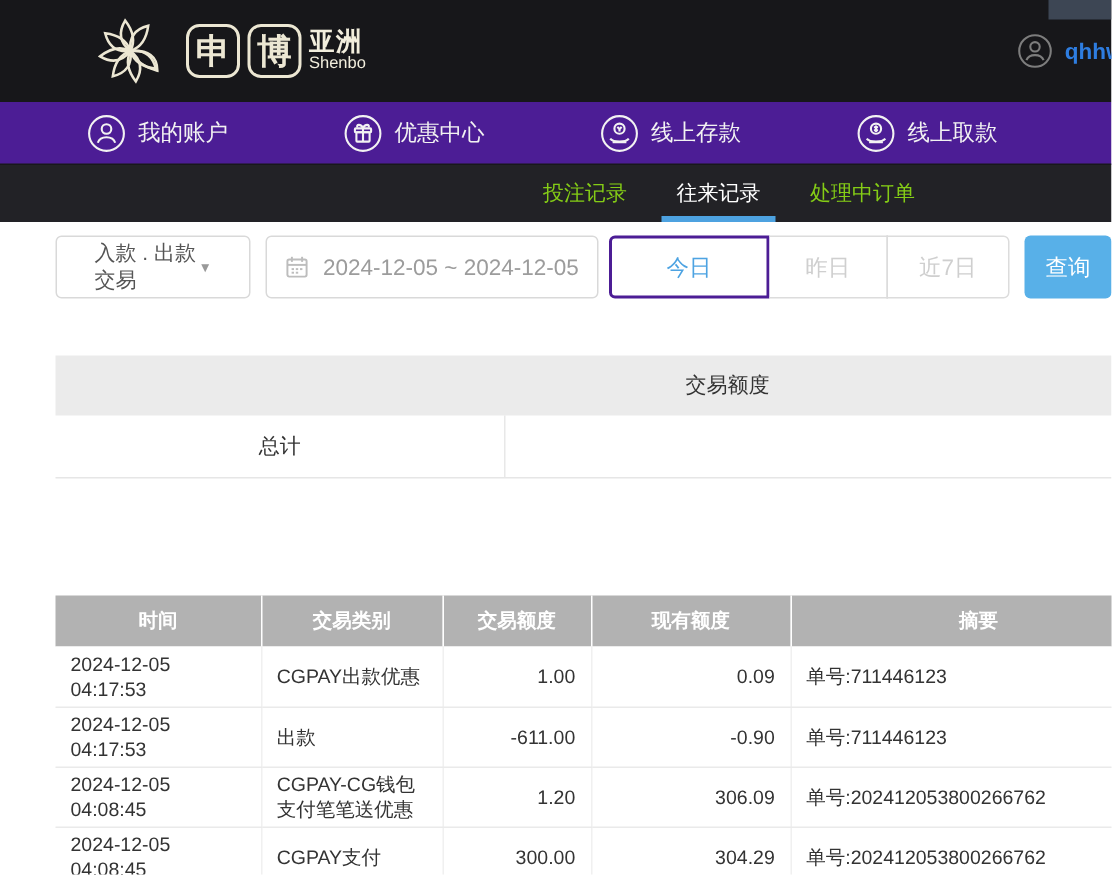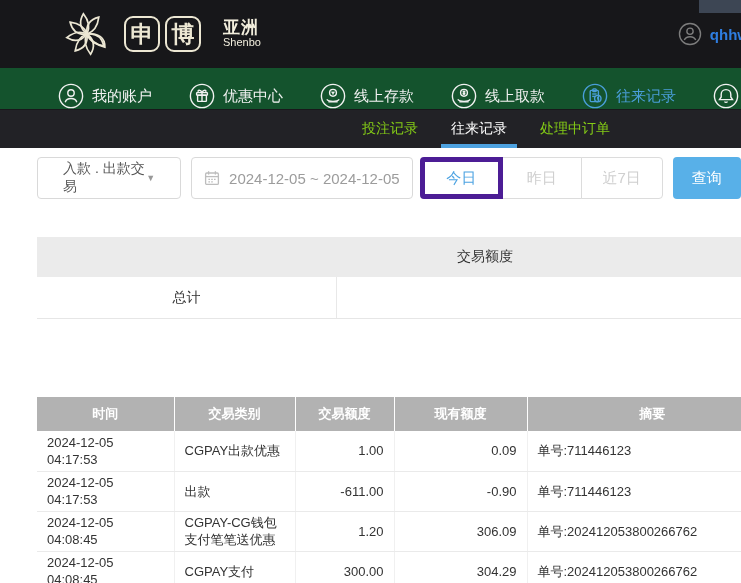--- a/index.html
+++ b/index.html
@@ -7,31 +7,31 @@
     font-family:"Liberation Sans","DejaVu Sans",sans-serif; }
 
   
   .topbar { position:relative; height:68px; background:#17171a;
     display:flex; align-items:center; padding-left:60px; }
   .logo { display:flex; align-items:center; cursor:pointer; }
   .logo-flower { margin-right:10px; }
   .logo-box { width:36px; height:36px; border:2px solid #ece7d3; border-radius:9px;
     color:#ece7d3; font-size:23px; font-weight:bold; display:flex; align-items:center;
     justify-content:center; margin-right:5px; }
-  .logo-right { margin-left:17px; color:#f2eedd; line-height:1.05; }
+  .logo-right { margin-left:0; color:#f2eedd; line-height:1.05; }
   .logo-region { font-size:17px; font-weight:bold; letter-spacing:1px; }
   .logo-en { font-size:11px; }
   .scroll-thumb { position:absolute; top:0; right:0; width:42px; height:13px; background:#3d4654; }
   .user { position:absolute; right:-8px; top:0; height:68px; display:flex;
     align-items:center; gap:8px; cursor:pointer; }
   .user-name { color:#2e7de0; font-size:15px; font-weight:bold; white-space:nowrap; }
 
   
-  .navbar { height:42px; background:#14532d; display:flex; align-items:flex-end;
-    padding-left:58px; border-bottom:1px solid #18181b; }
+  .navbar { height:42px; background:#4c1d95; display:flex; align-items:center;
+    padding-left:58px; border-bottom:1px solid #18181b;gap:40px; }
   .nav-item { display:flex; align-items:center; gap:8px; margin-right:37px;
     color:#f2f2f2; font-size:15px; white-space:nowrap; cursor:pointer; }
   .nav-item.active { color:#4a9ed9; }
   .nav-item svg { flex:0 0 auto; }
 
   
   .subtabs { height:38px; background:#222226; display:flex; padding-left:352px; }
   .subtab { position:relative; display:flex; align-items:center; height:100%;
     padding:0 10px; margin-right:13px; color:#84cc16; font-size:14px;
     white-space:nowrap; cursor:pointer; }
@@ -44,21 +44,21 @@
   .select { width:153px; height:42px; border:1px solid #d9d9d9; border-radius:4px;
     display:flex; align-items:center; justify-content:space-between; padding:0 25px;
     font-size:14px; color:#555; cursor:pointer; background:#fff; }
   .caret { font-size:9px; color:#999; }
   .datebox { margin-left:10px; width:225px; height:42px; border:1px solid #d9d9d9;
     border-radius:4px; display:flex; align-items:center; gap:9px; padding:0 12px;
     font-size:15px; color:#9c9c9c; cursor:pointer; background:#fff; white-space:nowrap; }
   .quick { margin-left:7px; display:flex; }
   .qbtn { height:42px; background:#fff; display:flex; align-items:center;
     justify-content:center; font-size:15px; cursor:pointer; }
-  .qbtn.today { width:83px; border:5px solid #4c1d95; color:#4da3e2; border-radius:4px 0 0 4px; }
+  .qbtn.today { width:107px; border:2px solid #4c1d95; color:#4da3e2; border-radius:4px 0 0 4px; }
   .qbtn.yday  { width:79px; border:1px solid #dcdcdc; border-left:none; color:#cfcfcf; }
   .qbtn.week  { width:82px; border:1px solid #dcdcdc; border-left:1px solid #dcdcdc;
     margin-left:-1px; color:#cfcfcf; border-radius:0 4px 4px 0; }
   .search-btn { margin-left:10px; width:75px; height:42px; background:#58b0e8;
     color:#fff; font-size:15px; border:none; border-radius:4px; cursor:pointer; }
 
   
   .summary { margin:38px 0 0 37px; width:704px; font-size:14px; color:#333; }
   .summary-head { height:40px; background:#ebebeb; display:grid;
     grid-template-columns:300px 296px 1fr; align-items:center; text-align:center; }

